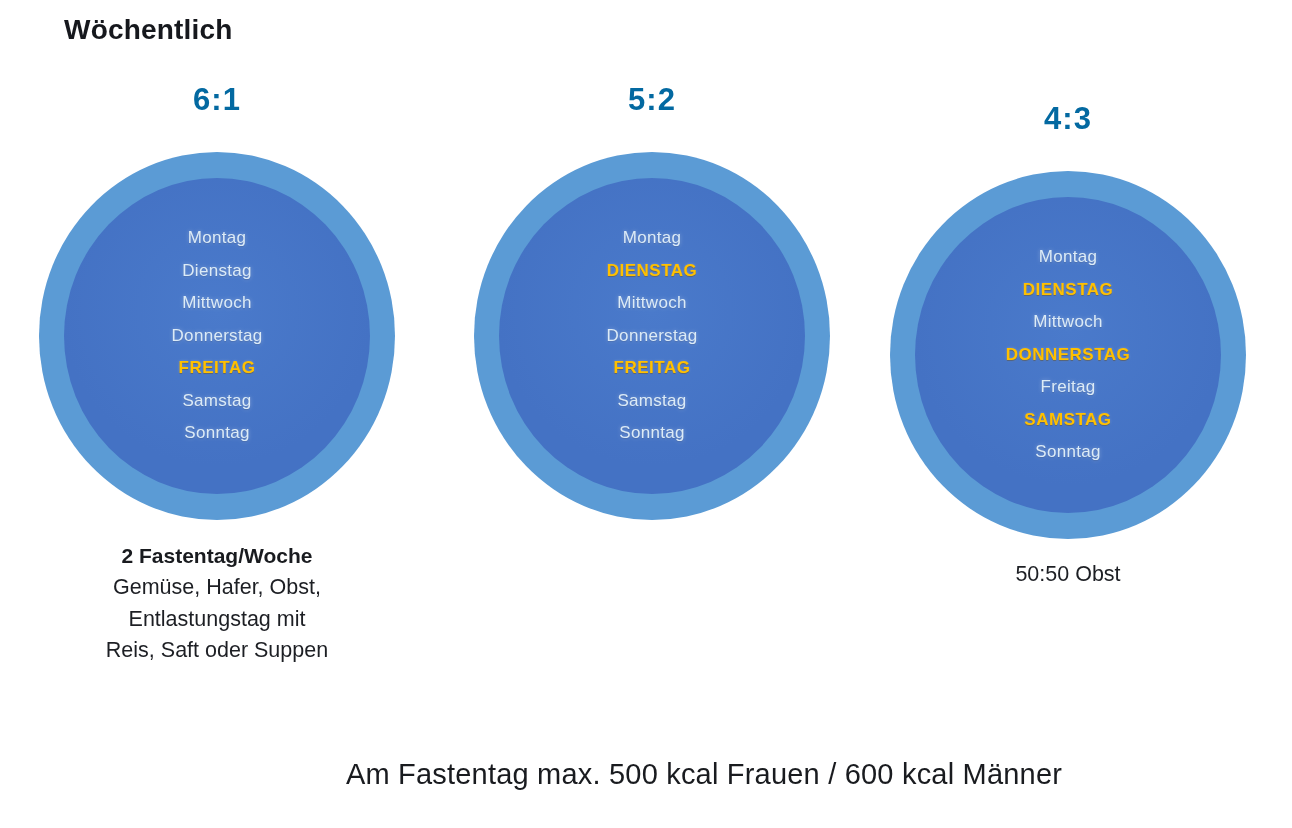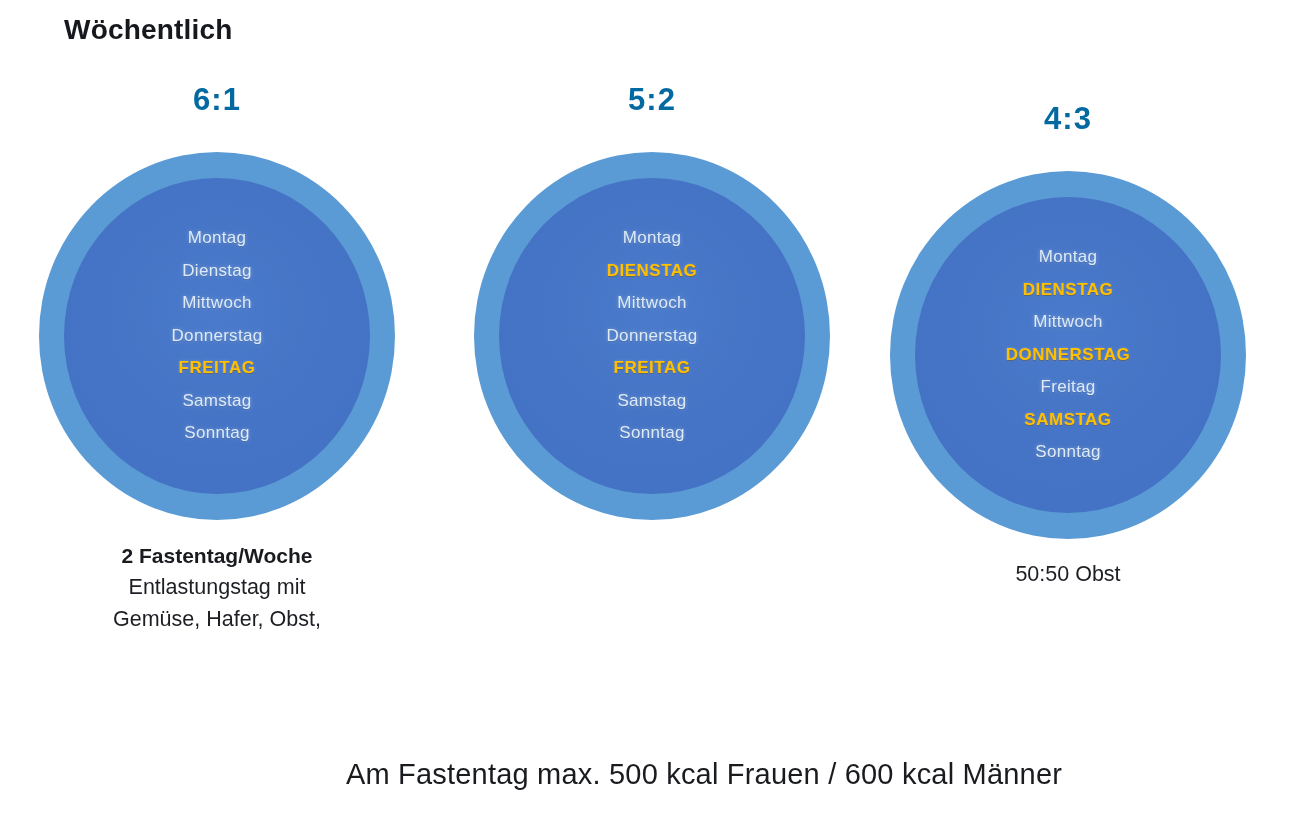--- a/index.html
+++ b/index.html
@@ -131,22 +131,23 @@
             <div class="day">Donnerstag</div>
             <div class="day fasting">FREITAG</div>
             <div class="day">Samstag</div>
             <div class="day">Sonntag</div>
           </div>
       </div>
     </div>
     <div class="caption">
       <div class="caption-title">2 Fastentag/Woche</div>
       <div>
+          <div class="caption-line">Gemüse, Hafer, Obst,</div>
           <div class="caption-line">Entlastungstag mit</div>
-          <div class="caption-line">Gemüse, Hafer, Obst,</div>
+          <div class="caption-line">Reis, Saft oder Suppen</div>
         </div>
     </div>
   </div>
 
   <div class="plan-column col-1">
     <div class="ratio-heading">5:2</div>
     <div class="circle-ring">
       <div class="circle-core">
         <div class="day-list">
             <div class="day">Montag</div>

